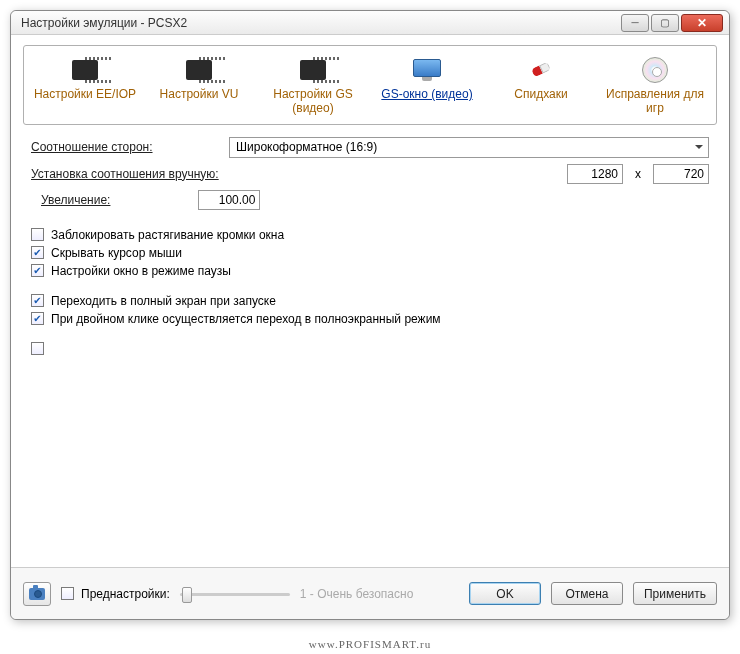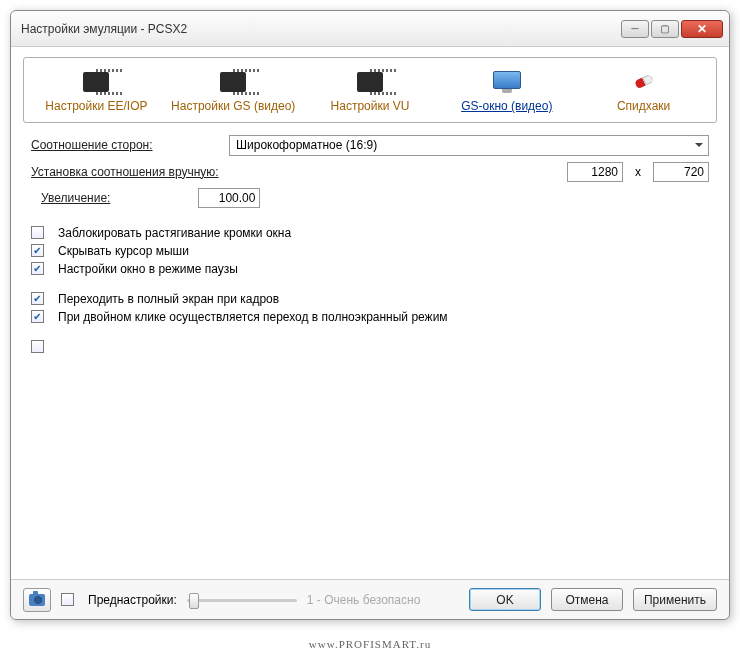--- a/index.html
+++ b/index.html
@@ -4,21 +4,21 @@
 <style>
 * { box-sizing: border-box; margin: 0; padding: 0; font-family: 'Segoe UI', Tahoma, sans-serif; font-size: 12px; }
 body { background: #fff; width: 740px; height: 654px; position: relative; }
 
 .window {
   position: absolute; top: 10px; left: 10px; width: 720px; height: 610px;
   background: #fff; border: 1px solid #888; border-radius: 6px;
   box-shadow: 2px 2px 10px rgba(0,0,0,0.25);
 }
 .titlebar {
-  height: 36px; display: flex; align-items: center; justify-content: space-between;
+  height: 24px; display: flex; align-items: center; justify-content: space-between;
   padding: 0 6px 0 10px;
   background: linear-gradient(#fdfdfd, #ebebeb);
   border-bottom: 1px solid #ccc; border-radius: 6px 6px 0 0;
 }
 .titlebar .title { color: #333; }
 .winbtns { display: flex; gap: 2px; }
 .winbtn {
   width: 28px; height: 18px; border: 1px solid #8a8a8a; border-radius: 3px;
   display: flex; align-items: center; justify-content: center;
   background: linear-gradient(#f5f5f5, #d8d8d8); font-size: 10px; color: #444;
@@ -73,31 +73,31 @@
   content: ""; position: absolute; right: 5px; top: 7px;
   border: 4px solid transparent; border-top-color: #444;
 }
 .numbox {
   width: 56px; height: 20px; border: 1px solid #999; background: #fff;
   text-align: left; padding: 0 4px; display: flex; align-items: center; justify-content: flex-end;
 }
 .xmark { margin: 0 4px; }
 .spacer { flex: 1; }
 
-.checkrow { display: flex; align-items: center; gap: 14px; margin-bottom: 4px; padding-left: 0; }
+.checkrow { display: flex; align-items: center; gap: 7px; margin-bottom: 4px; padding-left: 0; }
 .checkbox {
   width: 13px; height: 13px; border: 1px solid #7a7a7a; background: linear-gradient(#fff,#eef);
   display: flex; align-items: center; justify-content: center; font-size: 10px; color: #1a5ab0;
 }
 .checkbox.checked::after { content: "✔"; }
 
 .group-gap { height: 12px; }
 
 .footer {
-  position: absolute; bottom: 0; left: 0; right: 0; height: 40px;
+  position: absolute; bottom: 0; left: 0; right: 0; height: 52px;
   border-top: 1px solid #ccc; display: flex; align-items: center;
   padding: 0 12px; gap: 10px; background: #f7f7f7;
   border-radius: 0 0 6px 6px;
 }
 .camerabtn {
   width: 28px; height: 24px; border: 1px solid #999; border-radius: 3px;
   background: linear-gradient(#fff,#e6e6e6); display: flex; align-items: center; justify-content: center;
 }
 .camera-icon { width: 16px; height: 12px; background: #4a80c0; border-radius: 2px; position: relative; }
 .camera-icon::before { content:""; position:absolute; top:-3px; left:4px; width:5px; height:3px; background:#4a80c0; border-radius:1px 1px 0 0;}
@@ -140,27 +140,27 @@
       <div class="tab">
         <div class="iconwrap">
             <div class="chip-icon"></div>
           </div>
         <span class="tab-label">Настройки EE/IOP</span>
       </div>
       <div class="tab">
         <div class="iconwrap">
             <div class="chip-icon"></div>
           </div>
+        <span class="tab-label">Настройки VU</span>
+      </div>
+      <div class="tab">
+        <div class="iconwrap">
+            <div class="chip-icon"></div>
+          </div>
         <span class="tab-label">Настройки GS (видео)</span>
-      </div>
-      <div class="tab">
-        <div class="iconwrap">
-            <div class="chip-icon"></div>
-          </div>
-        <span class="tab-label">Настройки VU</span>
       </div>
       <div class="tab active">
         <div class="iconwrap">
             <div class="monitor-icon">
               <div class="screen"></div>
               <div class="stand"></div>
             </div>
           </div>
         <span class="tab-label">GS-окно (видео)</span>
       </div>
@@ -168,20 +168,26 @@
         <div class="iconwrap">
             <div class="pill-icon">
               <div class="cap">
                 <div class="half1"></div>
                 <div class="half2"></div>
               </div>
             </div>
           </div>
         <span class="tab-label">Спидхаки</span>
       </div>
+      <div class="tab">
+        <div class="iconwrap">
+            <div class="disc-icon"></div>
+          </div>
+        <span class="tab-label">Исправления для игр</span>
+      </div>
     </div>
 
     <div class="form">
 
       <div class="row">
         <label class="lab">Соотношение сторон:</label>
         <div class="select">
           <span>Широкоформатное (16:9)</span>
         </div>
       </div>
@@ -218,21 +224,21 @@
       </div>
       <div class="checkrow">
         <div class="checkbox checked"></div>
         <span>Настройки окно в режиме паузы</span>
       </div>
 
       <div class="group-gap"></div>
 
       <div class="checkrow">
         <div class="checkbox checked"></div>
-        <span>Переходить в полный экран при кадров</span>
+        <span>Переходить в полный экран при запуске</span>
       </div>
       <div class="checkrow">
         <div class="checkbox checked"></div>
         <span>При двойном клике осуществляется переход в полноэкранный режим</span>
       </div>
 
       <div class="group-gap"></div>
 
       <div class="checkrow">
         <div class="checkbox"></div>

